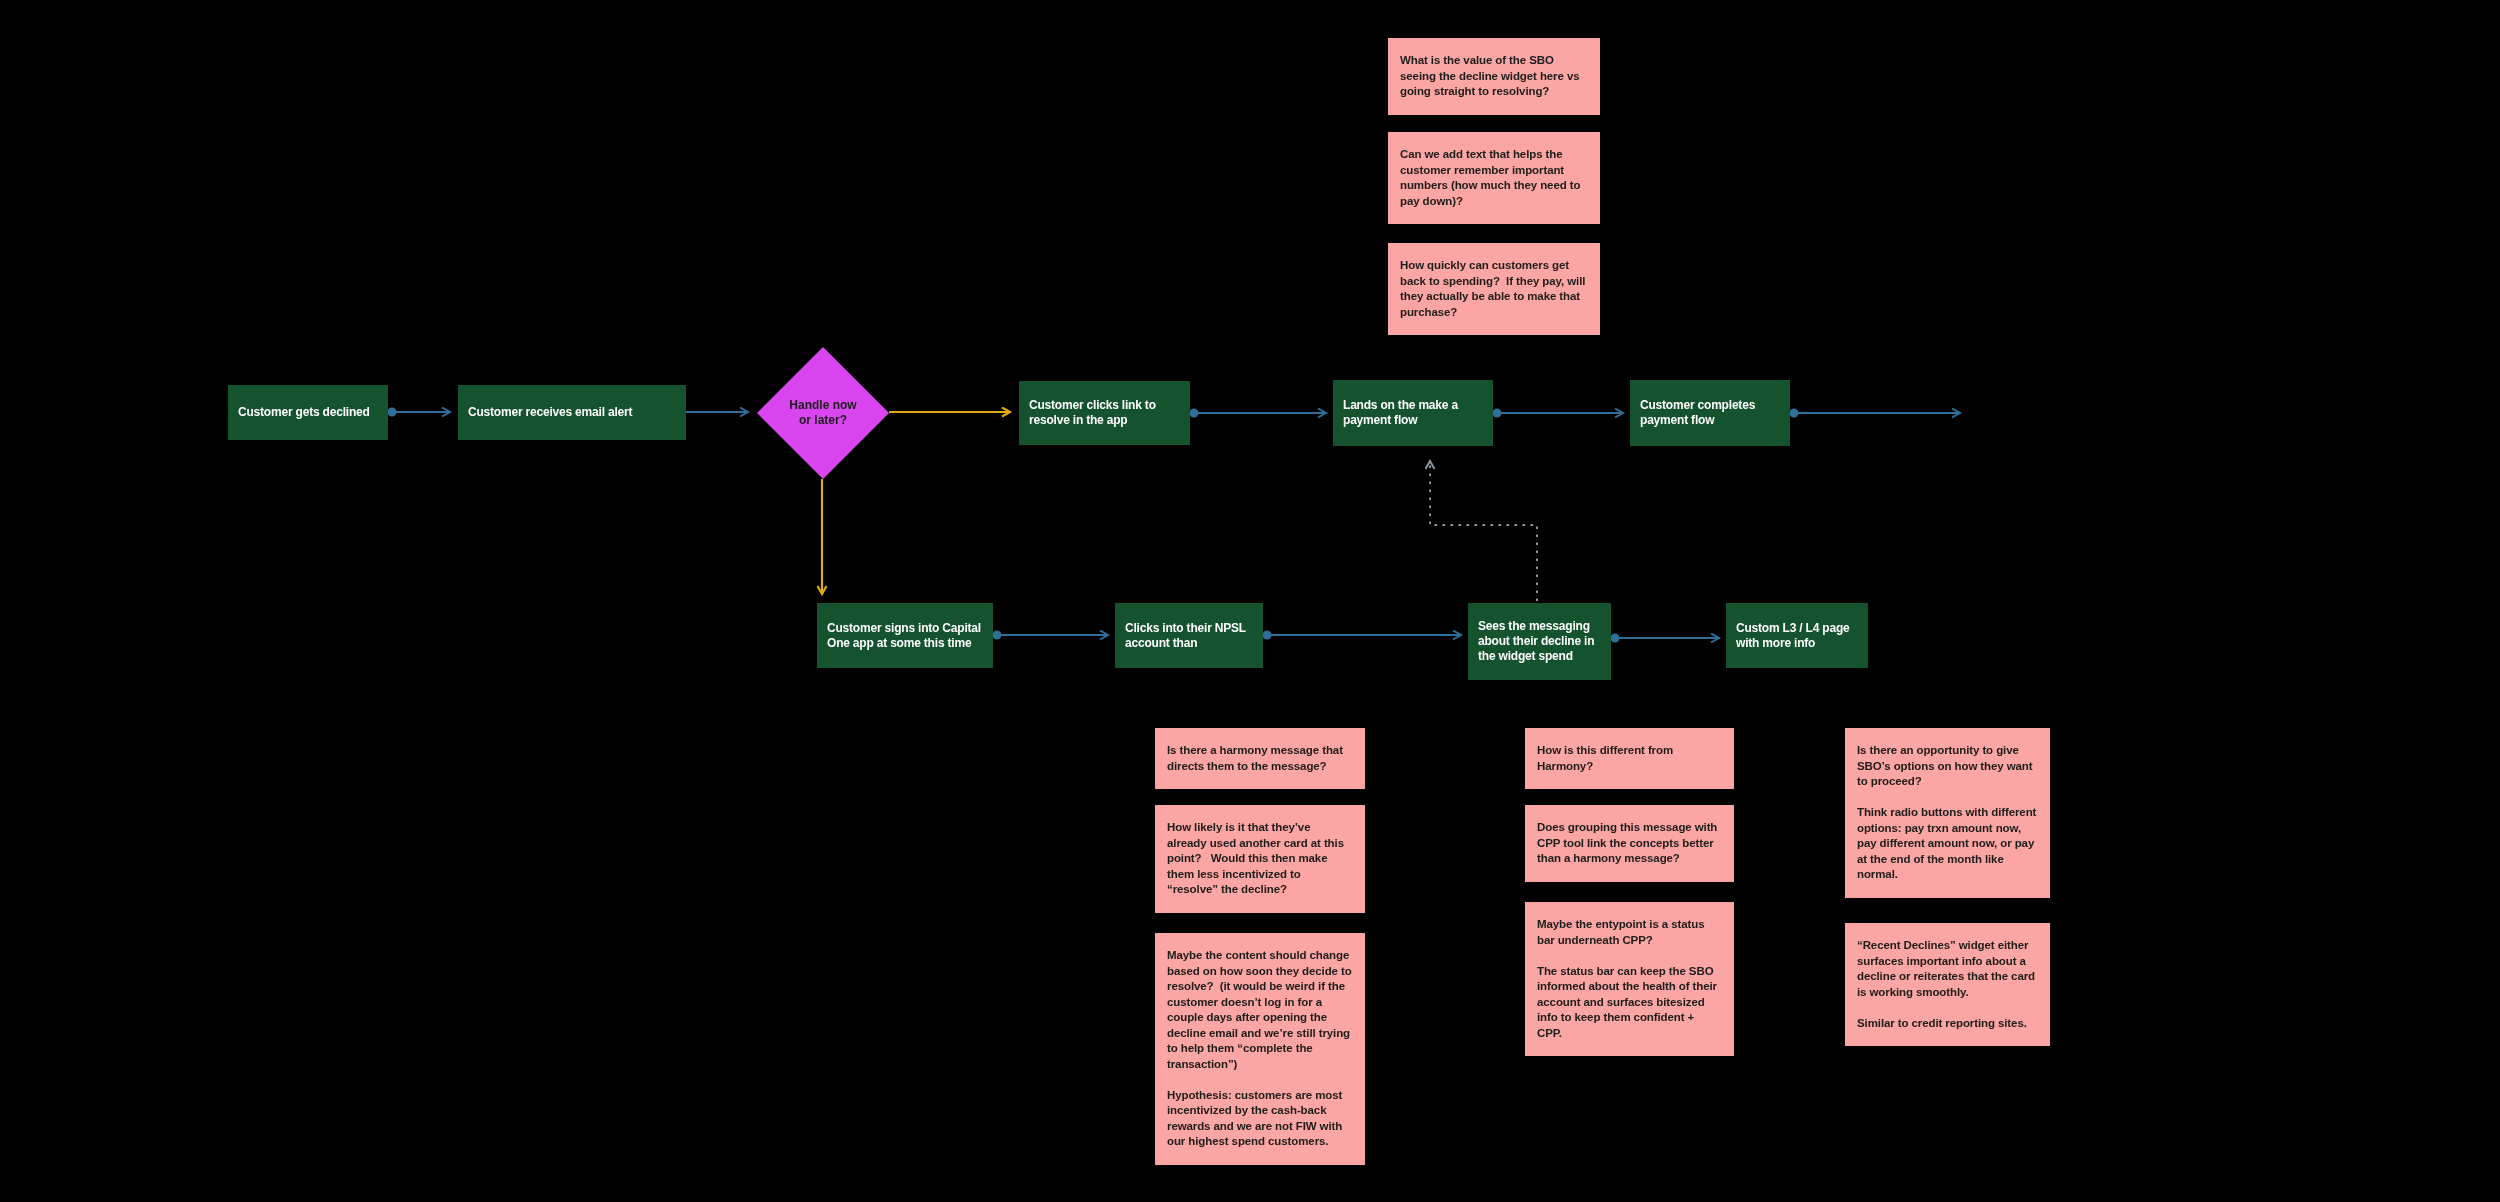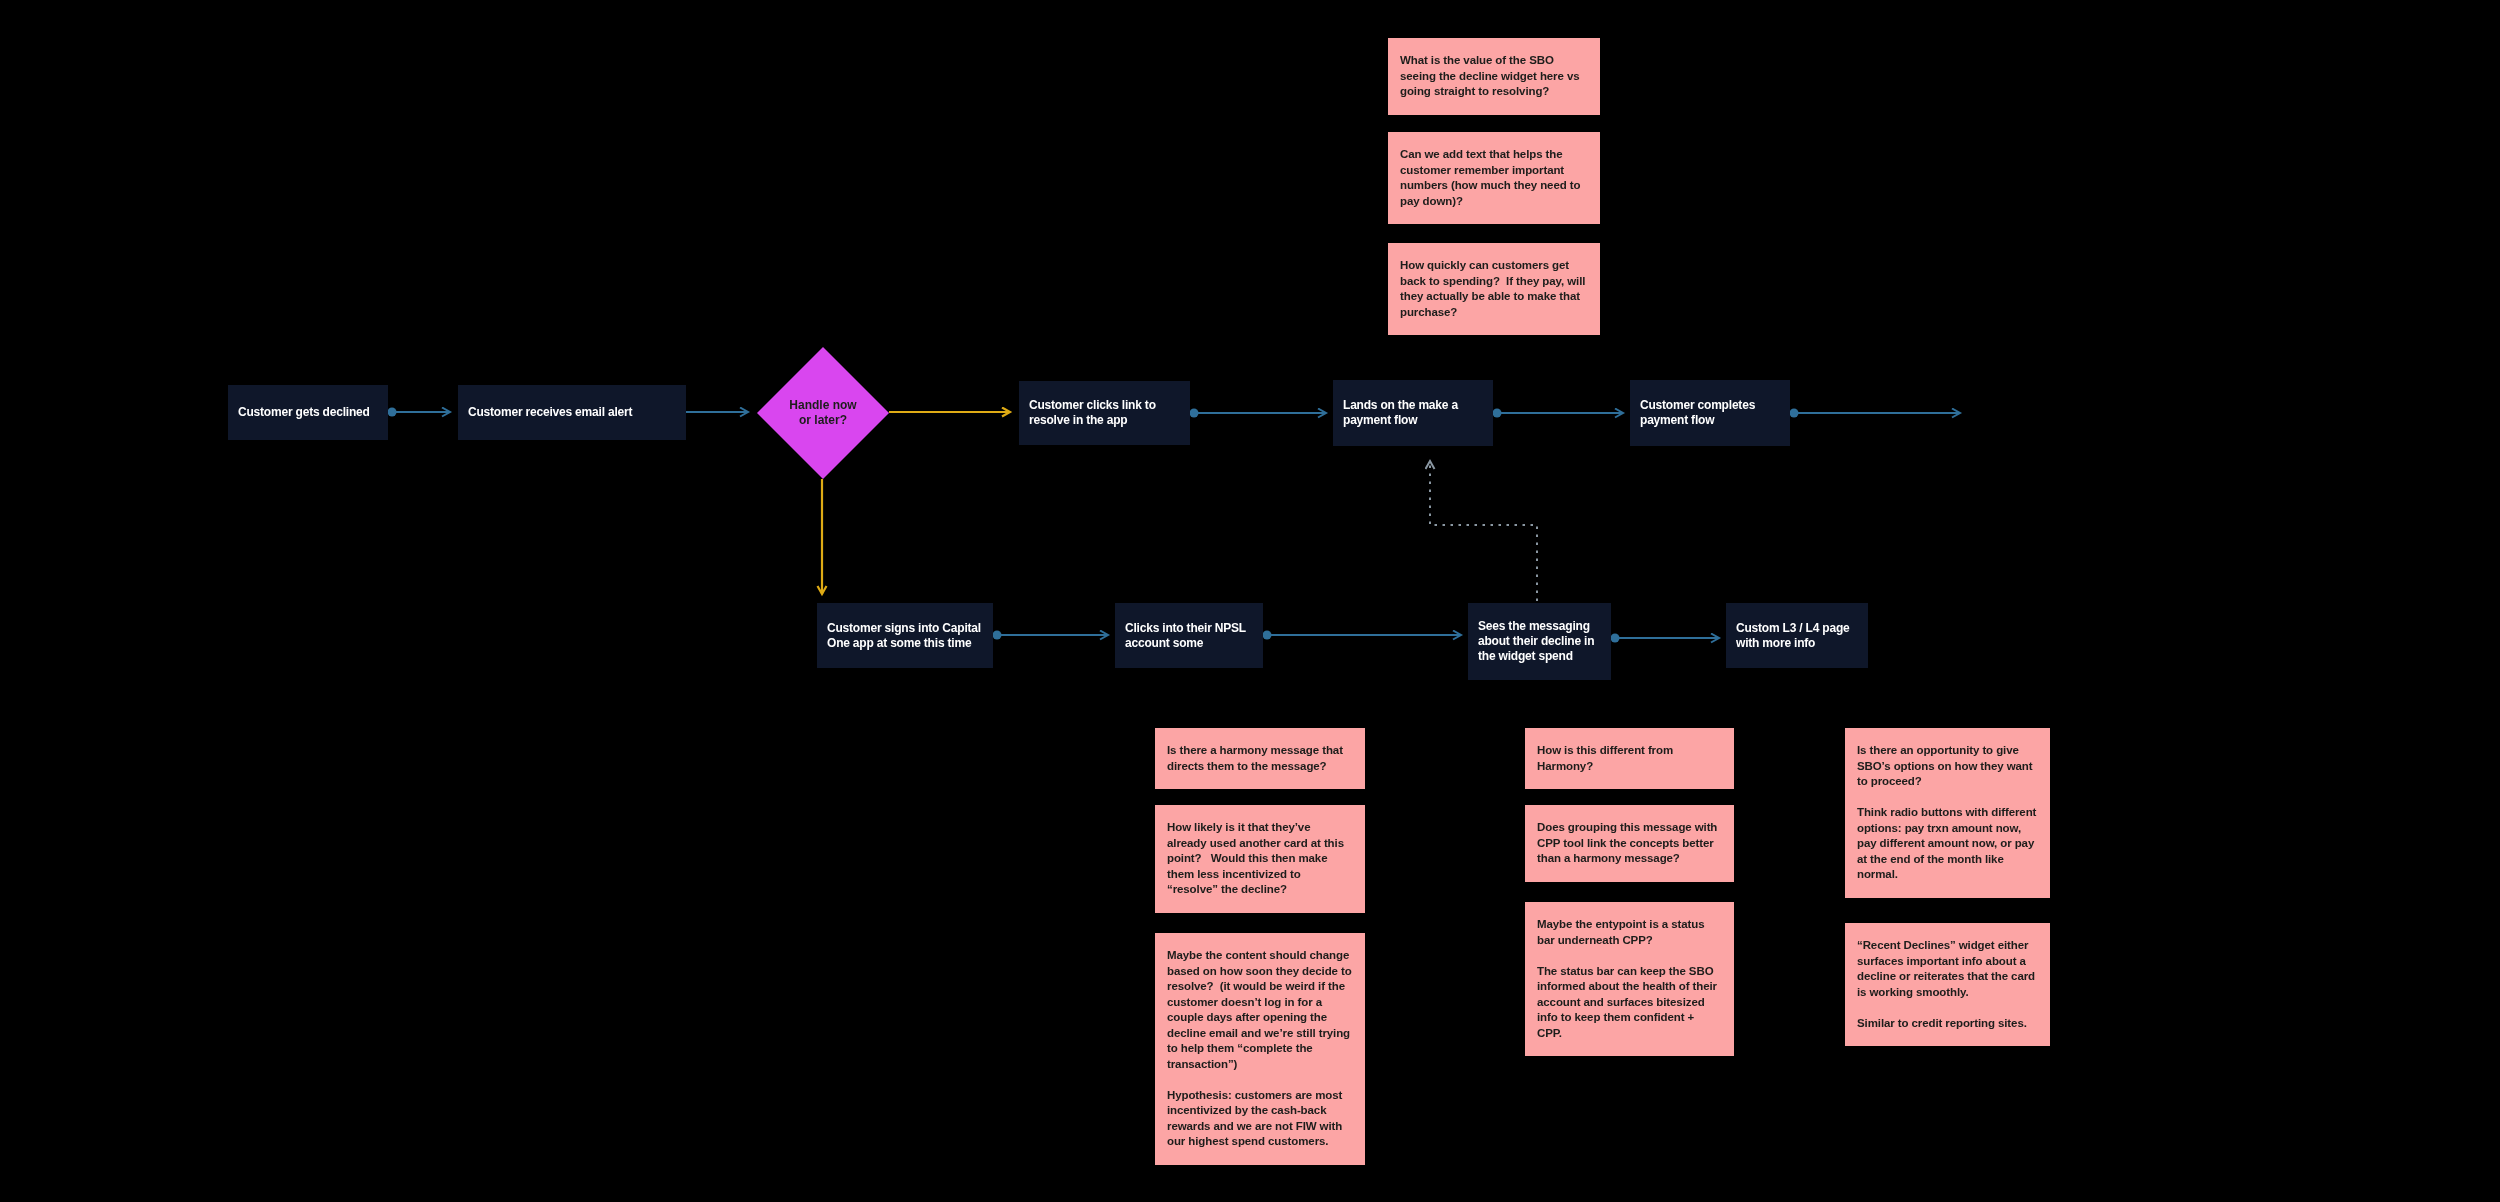--- a/index.html
+++ b/index.html
@@ -6,21 +6,21 @@
   body {
     width: 2500px; height: 1202px; position: relative; overflow: hidden;
     font-family: "Liberation Sans", sans-serif;
   }
   .board { position: absolute; inset: 0; background: #000000; }
   svg.wires { position: absolute; left: 0; top: 0; z-index: 1; }
 
   
   .node {
     position: absolute; z-index: 2;
-    background: #0f172a;
+    background: #14532d;
     display: flex; align-items: center;
     box-sizing: border-box; padding: 6px 10px;
   }
   .node-label {
     color: #ffffff; font-weight: bold; font-size: 12px; line-height: 15px;
     letter-spacing: -0.2px; white-space: pre-wrap;
   }
 
   
   .diamond {
@@ -96,21 +96,21 @@
     <span class="node-label">Lands on the make a payment flow</span>
   </div>
   <div class="node" style="left:1630px;top:380px;width:160px;height:66px">
     <span class="node-label">Customer completes payment flow</span>
   </div>
 
   <div class="node" style="left:817px;top:603px;width:176px;height:65px">
     <span class="node-label">Customer signs into Capital One app at some this time</span>
   </div>
   <div class="node" style="left:1115px;top:603px;width:148px;height:65px">
-    <span class="node-label">Clicks into their NPSL account some</span>
+    <span class="node-label">Clicks into their NPSL account than</span>
   </div>
   <div class="node" style="left:1468px;top:603px;width:143px;height:77px">
     <span class="node-label">Sees the messaging about their decline in the widget spend</span>
   </div>
   <div class="node" style="left:1726px;top:603px;width:142px;height:65px">
     <span class="node-label">Custom L3 / L4 page with more info</span>
   </div>
 
   <div class="sticky" style="left:1340px;top:38px;width:212px;min-height:72px">
     <span class="sticky-text">What is the value of the SBO seeing the decline widget here vs going straight to resolving?</span>

